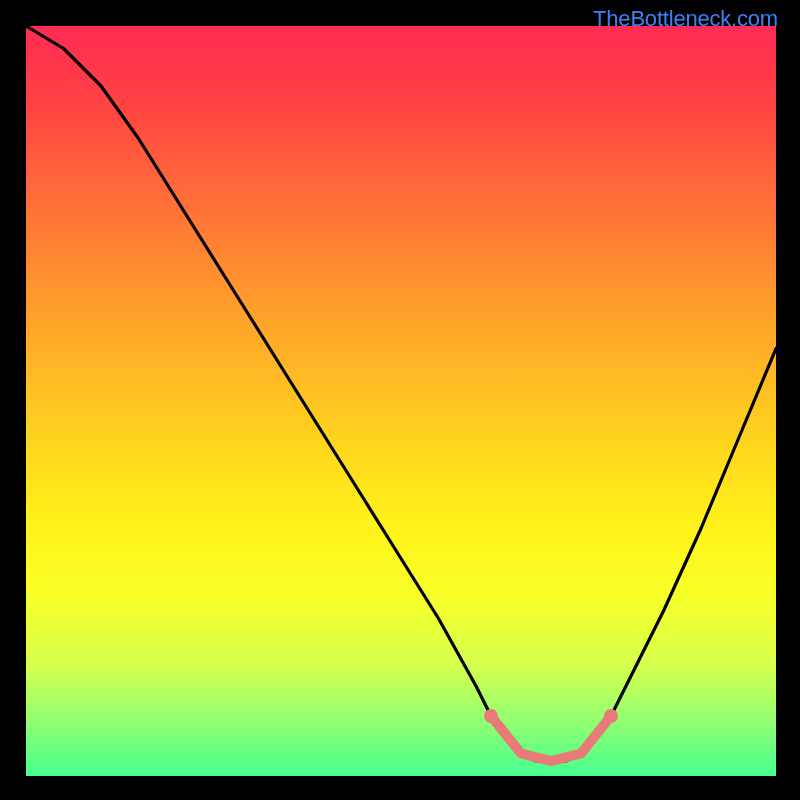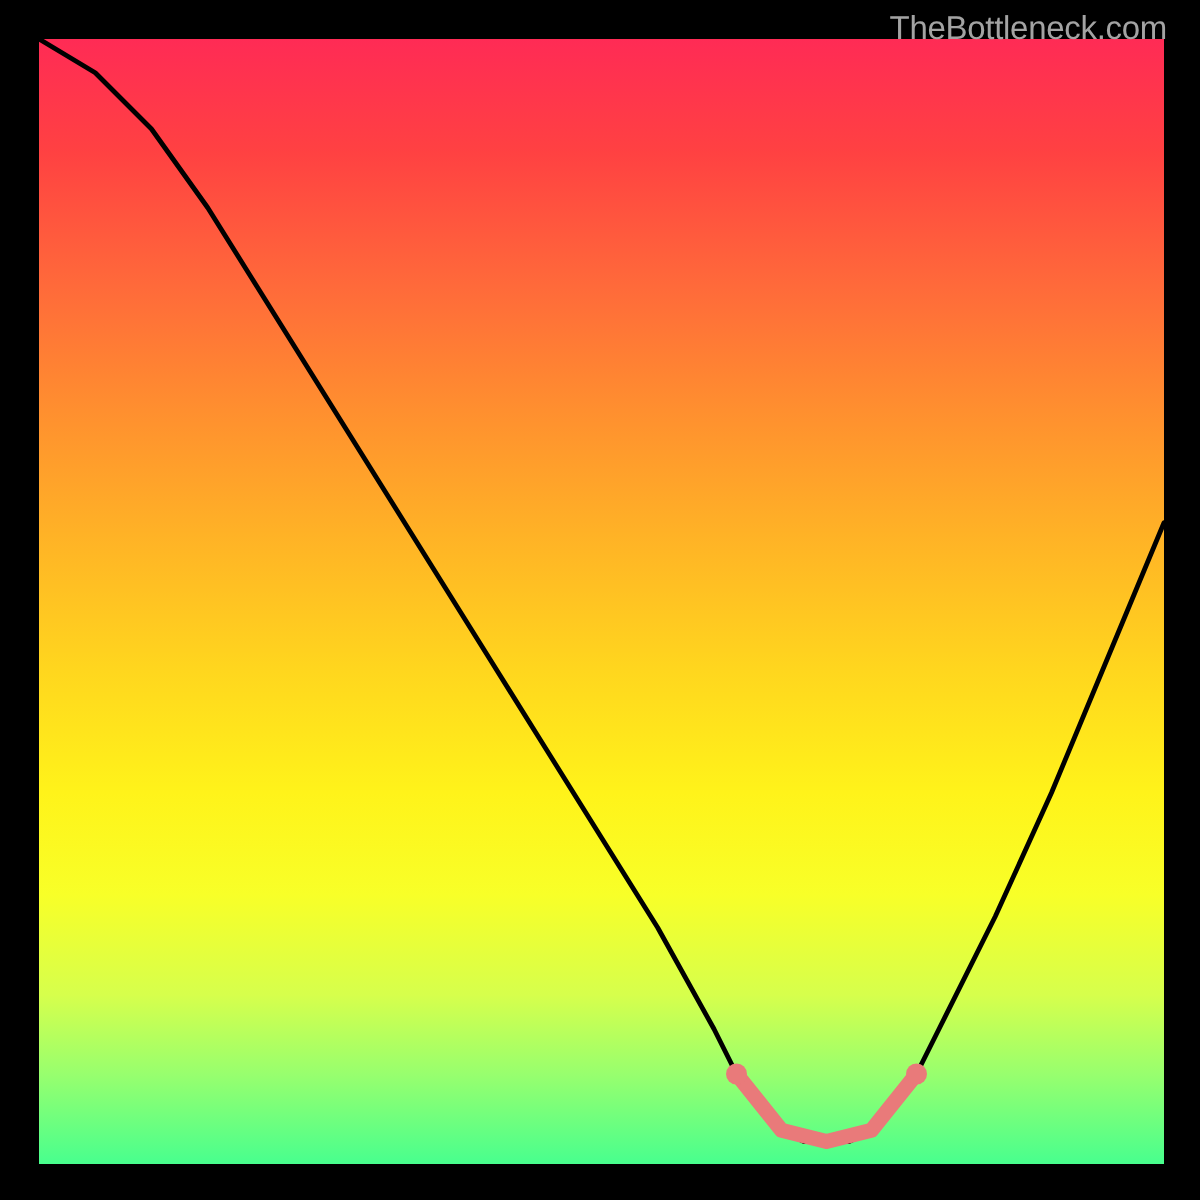--- a/index.html
+++ b/index.html
@@ -8,21 +8,21 @@
     background: #000;
     width: 800px;
     height: 800px;
     position: relative;
     font-family: Arial, Helvetica, sans-serif;
   }
   .watermark {
     position: absolute;
     top: 6px;
     right: 22px;
-    color: #a3a3a3;
+    color: #3b82f6;
     font-size: 22px;
     font-weight: 500;
     z-index: 10;
     letter-spacing: -0.2px;
   }
   .plot-area {
     position: absolute;
     left: 26px;
     top: 26px;
     width: 750px;

